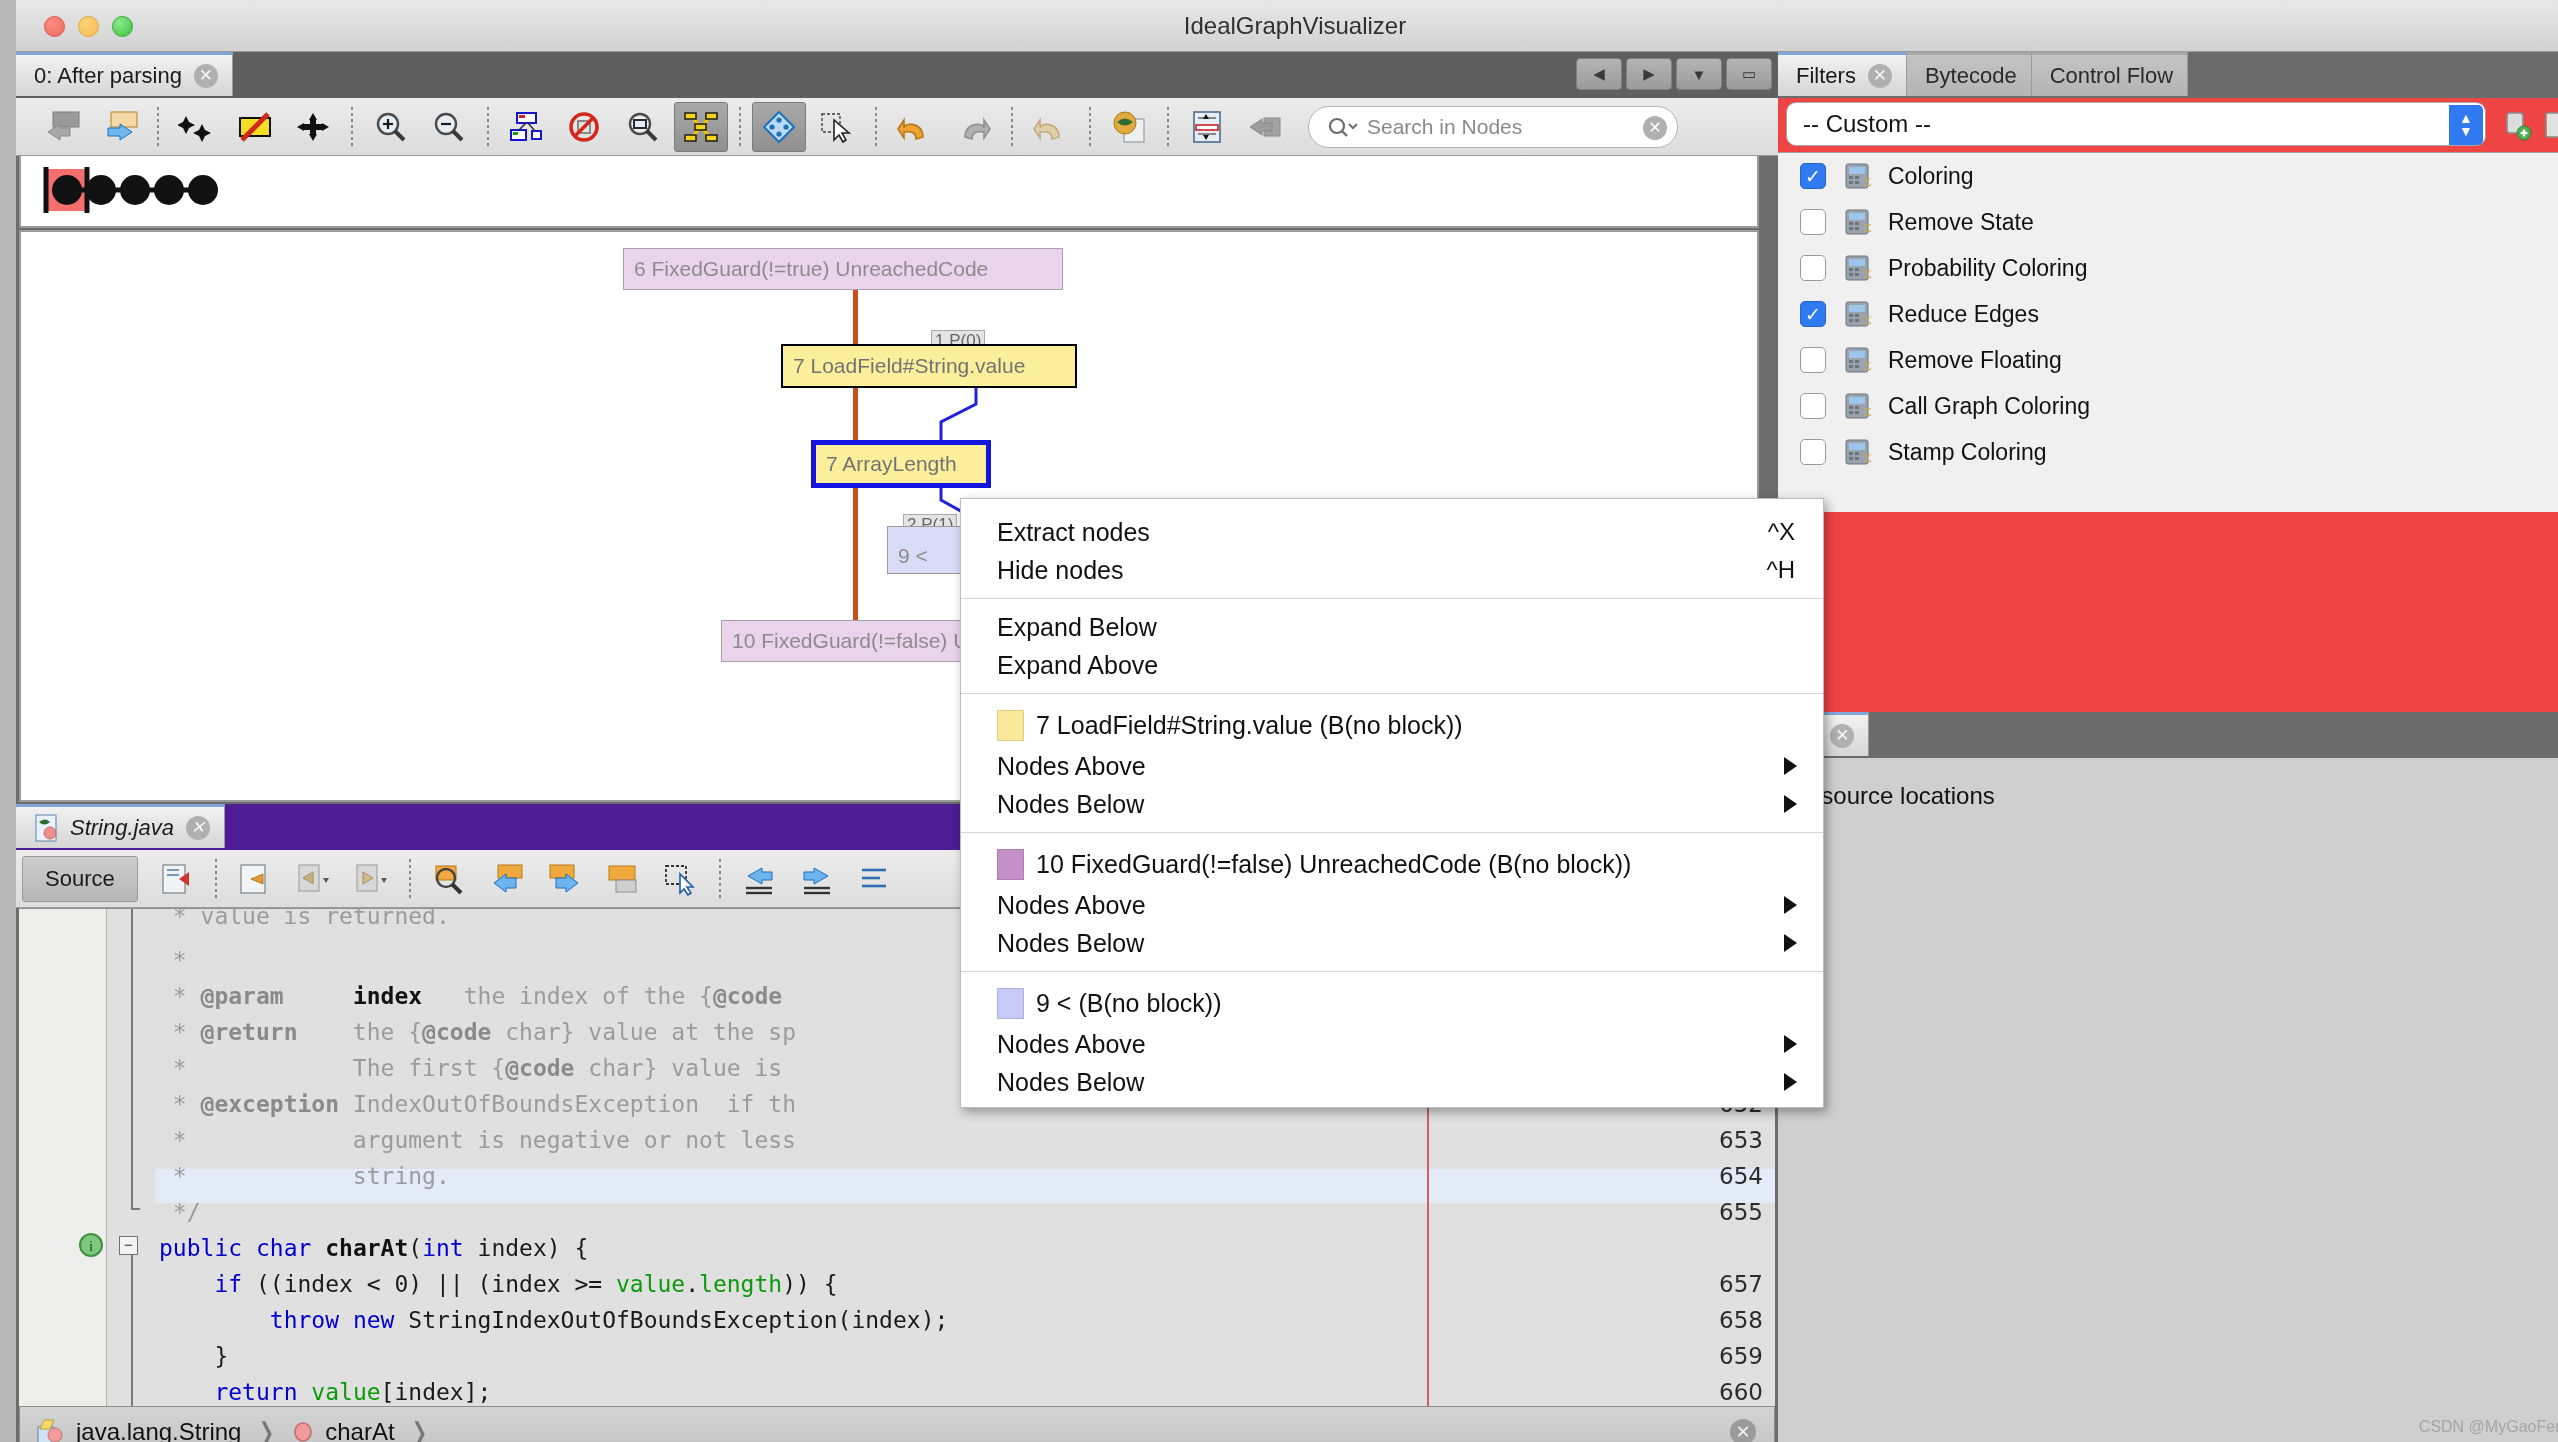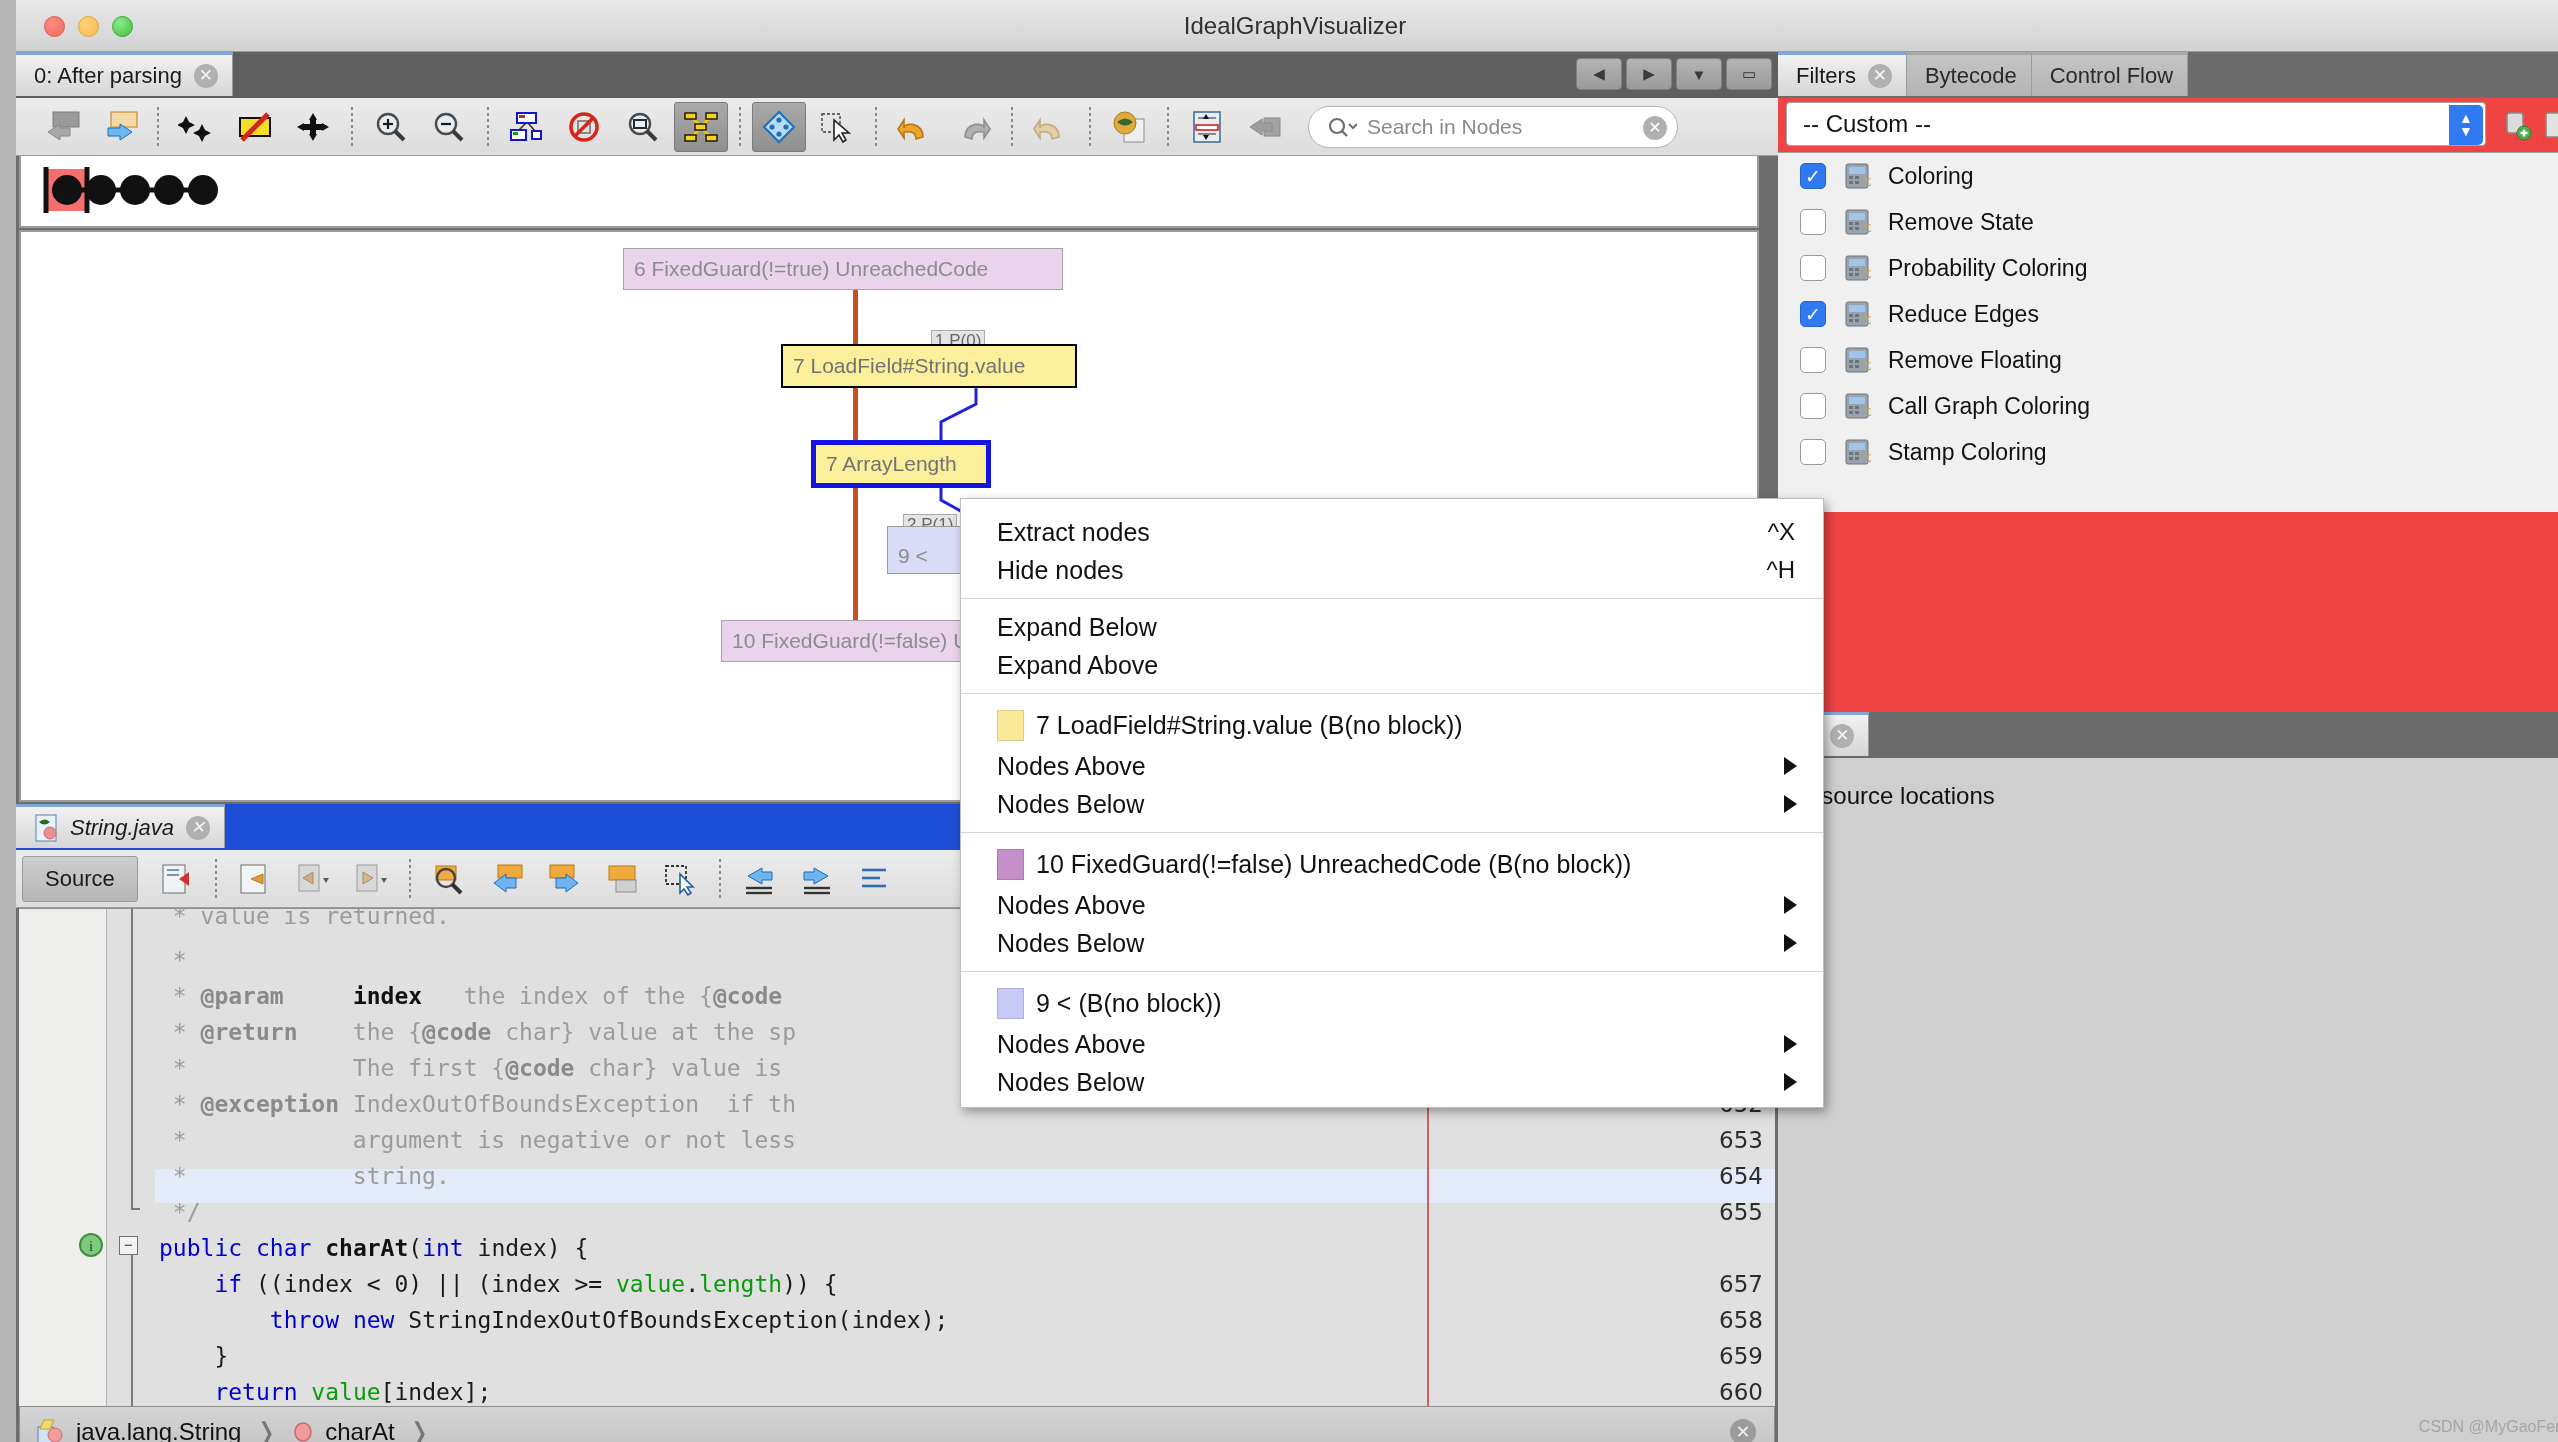--- a/index.html
+++ b/index.html
@@ -136,21 +136,21 @@
   }
   .edge { position: absolute; background: #c8501e; }
 
   
   #editorPane {
     position: absolute; left: 0; top: 752px; width: 1762px; height: 690px;
     background: #6d6d6d;
   }
   #editorTabStrip {
     position: absolute; left: 0; top: 0; width: 1762px; height: 46px;
-    background: #1d4ed8;
+    background: #4c1d95;
   }
   #editorToolbar {
     position: absolute; left: 0; top: 46px; width: 1762px; height: 58px;
     background: linear-gradient(to bottom, #ececec, #dddddd);
     border-bottom: 1px solid #9c9c9c;
     display: flex; align-items: center; padding-left: 6px;
   }
   #sourceBtn {
     height: 46px; padding: 0 22px; margin-right: 10px;
     background: linear-gradient(to bottom, #cecece, #b6b6b6);
@@ -215,21 +215,21 @@
     position: absolute; left: 1762px; top: 52px;
     width: 796px; height: 1390px;
     background: #ef4444;
   }
   #filtersTabStrip {
     position: absolute; left: 0; top: 0; width: 796px; height: 46px;
     background: #6b6b6b; display: flex;
   }
   #filterCombo {
     position: absolute; left: 8px; top: 50px; width: 700px; height: 44px;
-    background: #fff; border: 1px solid #a6a6a6; border-radius: 4px;
+    background: #fff; border: 1px solid #a6a6a6; border-radius: 10px;
     display: flex; align-items: center; padding-left: 16px;
     font-size: 24px; color: #141414;
   }
   #filterCombo .stepper {
     position: absolute; right: 2px; top: 2px; width: 34px; height: 40px;
     background: #2f7af0; border-radius: 0 5px 5px 0;
     color: #fff; font-size: 14px; line-height: 13px;
     display: flex; flex-direction: column; align-items: center; justify-content: center;
   }
   #filterList {

